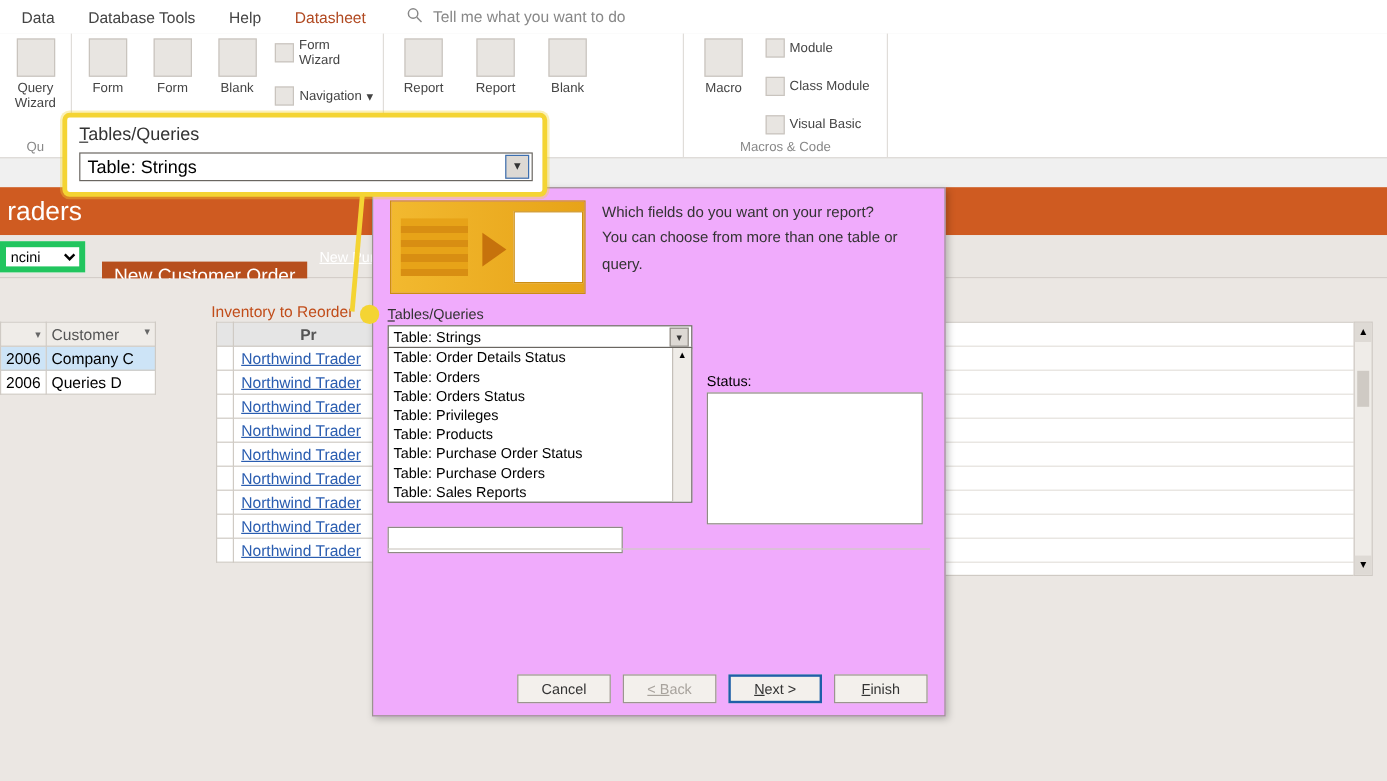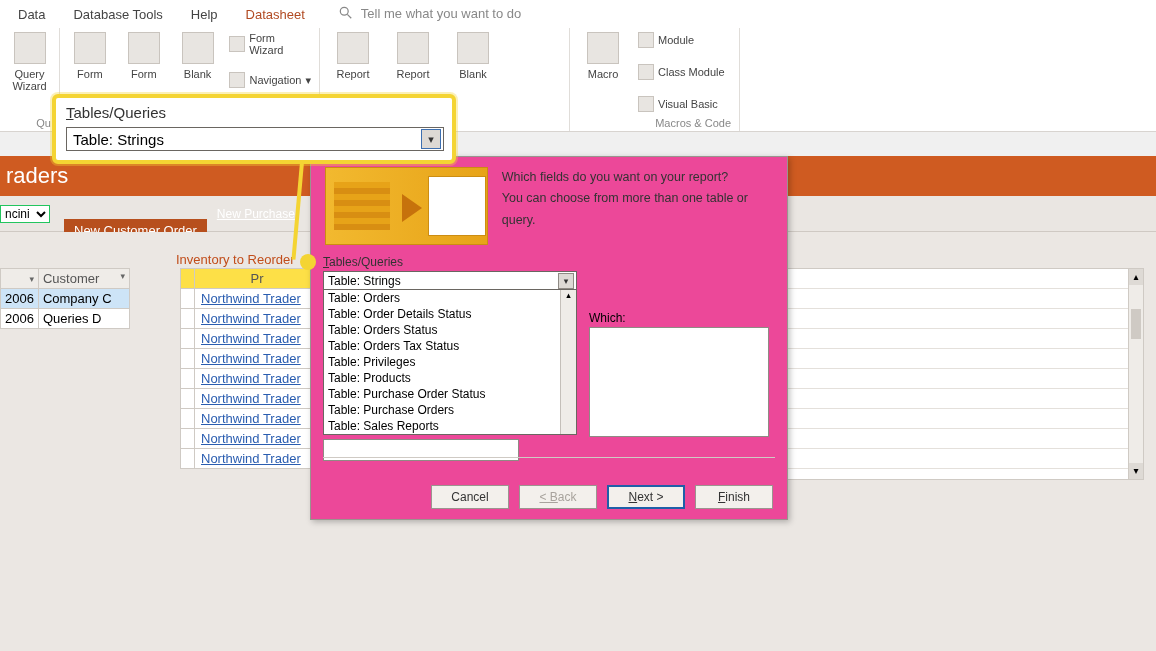--- a/index.html
+++ b/index.html
@@ -10,51 +10,51 @@
   .tellme { display:flex; align-items:flex-start; margin-left:20px; color:#888; font-size:13px; }
   .tellme .icon { margin-right:8px; }
   .ribbon { height:104px; background:#fff; border-bottom:1px solid #d8d4d0; display:flex; position:relative; }
   .rgroup { display:flex; flex-direction:column; justify-content:space-between; padding:4px 8px 2px 8px; border-right:1px solid #e0ddd9; }
   .rgroup .icons { display:flex; gap:10px; align-items:flex-start; }
   .bigbtn { display:flex; flex-direction:column; align-items:center; width:50px; font-size:11px; color:#444; line-height:1.1; text-align:center; }
   .bigbtn .ic { width:32px; height:32px; background:#e8e5e1; border:1px solid #c9c4be; margin-bottom:4px; }
   .smallbtns { display:flex; flex-direction:column; gap:16px; font-size:11px; color:#444; }
   .smallbtns div { display:flex; align-items:center; gap:4px; }
   .smic { width:16px; height:16px; background:#e8e5e1; border:1px solid #c9c4be; display:inline-block; }
-  .grouplabel { font-size:11px; color:#888; text-align:right; margin-top:2px; }
+  .grouplabel { font-size:11px; color:#888; text-align:center; margin-top:2px; }
 
   .orangebar { position:absolute; top:156px; left:0; right:0; height:40px; background:#cf5b21; color:#fff; display:flex; align-items:center; font-size:22px; padding-left:6px; }
   .toolbar2 { position:absolute; top:196px; left:0; right:0; height:36px; background:#eae6e2; border-bottom:1px solid #cfc9c3; display:flex; align-items:center; font-size:12px; color:#666; }
   .toolbar2 .sel { margin-left:0; margin-right:10px; }
-  .toolbar2 .sel select { font-size:12px; width:50px; background:#fff; border:1px solid #22c55e; }
-  .toolbar2 .lnk { color:#fff; background:#b74f1d; padding:4px 10px; margin-left:4px; font-size:13px; text-decoration:underline;margin-top:34px; }
+  .toolbar2 .sel select { font-size:12px; width:71px; background:#fff; border:5px solid #22c55e; }
+  .toolbar2 .lnk { color:#fff; background:#b74f1d; padding:4px 10px; margin-left:4px; font-size:16px; text-decoration:underline;margin-top:34px; }
   .toolbar2 .lnk2 { color:#fff; padding:4px 10px; font-size:12px; text-decoration:underline; }
 
   .bgarea { position:absolute; top:232px; left:0; right:0; bottom:0; background:#ebe7e3; }
   .section-label { position:absolute; top:252px; left:176px; color:#c14d1a; font-size:13px; }
 
   .table1 { position:absolute; top:268px; left:0; width:130px; font-size:13px; border-collapse:collapse; background:#fff; }
   .table1 th, .table1 td { border:1px solid #cfcac4; padding:2px 4px; text-align:left; height:20px; }
   .table1 th { background:#efece8; font-weight:normal; color:#555; }
   .table1 .dd { float:right; color:#666; font-size:9px; }
   .table1 td.sel { background:#cde4f7; }
 
   .table2 { position:absolute; top:268px; left:180px; width:140px; font-size:13px; border-collapse:collapse; background:#fff; }
   .table2 th, .table2 td { border:1px solid #cfcac4; padding:2px 6px; height:20px; }
-  .table2 th { background:#fde047; font-weight:normal; color:#555; }
+  .table2 th { background:#e5e5e5; font-weight:bold; color:#555; }
   .table2 a { color:#2a5db0; text-decoration:underline; }
 
   .gridbg { position:absolute; top:268px; left:786px; right:12px; height:212px; background:#fff; border:1px solid #cfcac4; }
   .gridbg .row { height:20px; border-bottom:1px solid #e4e0db; }
   .scrollbar { position:absolute; top:268px; right:12px; width:16px; height:212px; background:#efece8; border:1px solid #cfcac4; }
   .scrollbar .arrow { height:16px; background:#dedad5; text-align:center; font-size:10px; line-height:16px; }
   .scrollbar .thumb { position:absolute; top:40px; left:2px; right:2px; height:30px; background:#cfcac4; }
 
   
-  .dialog { position:absolute; top:156px; left:310px; width:478px; height:364px; background:#ec4899; border:1px solid #9a948e; box-shadow:2px 2px 6px rgba(0,0,0,0.25); }
+  .dialog { position:absolute; top:156px; left:310px; width:478px; height:441px; background:#f0abfc; border:1px solid #9a948e; box-shadow:2px 2px 6px rgba(0,0,0,0.25); }
   .dlg-top { display:flex; padding:10px 14px 6px 14px; gap:14px; }
   .dlg-art { width:170px; height:78px; background:linear-gradient(90deg,#f2b92f,#e7a318); border:1px solid #cc8d12; position:relative; }
   .dlg-art::before { content:""; position:absolute; left:76px; top:26px; width:0; height:0; border-left:20px solid #c6720c; border-top:14px solid transparent; border-bottom:14px solid transparent; }
   .dlg-art .mini { position:absolute; left:8px; top:14px; width:56px; height:48px; background:repeating-linear-gradient(0deg,#d88e12 0 6px,#e7a318 6px 12px); }
   .dlg-art .sheet { position:absolute; left:102px; top:8px; width:58px; height:60px; background:#fff; border:1px solid #cc8d12; }
   .dlg-msg { font-size:12.5px; color:#333; line-height:1.7; }
   .dlg-label { font-size:12px; color:#333; margin:4px 0 2px 12px; }
   .dlg-combo { margin:0 0 0 12px; width:254px; height:20px; border:1px solid #6a6661; background:#fff; font-size:12px; display:flex; align-items:center; justify-content:space-between; padding:0 2px 0 4px; }
   .dlg-combo .dbtn { width:16px; height:16px; background:#ddd9d4; border:1px solid #8f8a84; text-align:center; font-size:9px; line-height:14px; color:#333;}
   .dlg-list { position:absolute; left:12px; top:132px; width:254px; border:1px solid #6a6661; background:#fff; font-size:12px; max-height:146px; overflow:hidden; }
@@ -286,34 +286,33 @@
       <div>Which fields do you want on your report?</div>
       <div>You can choose from more than one table or query.</div>
     </div>
   </div>
   <div class="dlg-label underline-first">Tables/Queries</div>
   <div class="dlg-combo">
     <span>Table: Strings</span>
     <span class="dbtn">▾</span>
   </div>
   <div class="dlg-list">
+    <div class="opt">Table: Order Details Status</div>
     <div class="opt">Table: Orders</div>
-    <div class="opt">Table: Order Details Status</div>
     <div class="opt">Table: Orders Status</div>
-    <div class="opt">Table: Orders Tax Status</div>
     <div class="opt">Table: Privileges</div>
     <div class="opt">Table: Products</div>
     <div class="opt">Table: Purchase Order Status</div>
     <div class="opt">Table: Purchase Orders</div>
     <div class="opt">Table: Sales Reports</div>
     <div class="sb">
         <div class="ar">▴</div>
       </div>
   </div>
-  <div class="dlg-fields-lbl">Which:</div>
+  <div class="dlg-fields-lbl">Status:</div>
   <div class="dlg-fields-box"></div>
   <div class="dlg-avail-box"></div>
   <div class="dlg-sep"></div>
   <div class="dlg-btns">
     <button>Cancel</button>
     <button class="disabled"><span style="text-decoration:underline">&lt; B</span>ack</button>
     <button class="primary"><span style="text-decoration:underline">N</span>ext &gt;</button>
     <button><span style="text-decoration:underline">F</span>inish</button>
   </div>
 </div>

